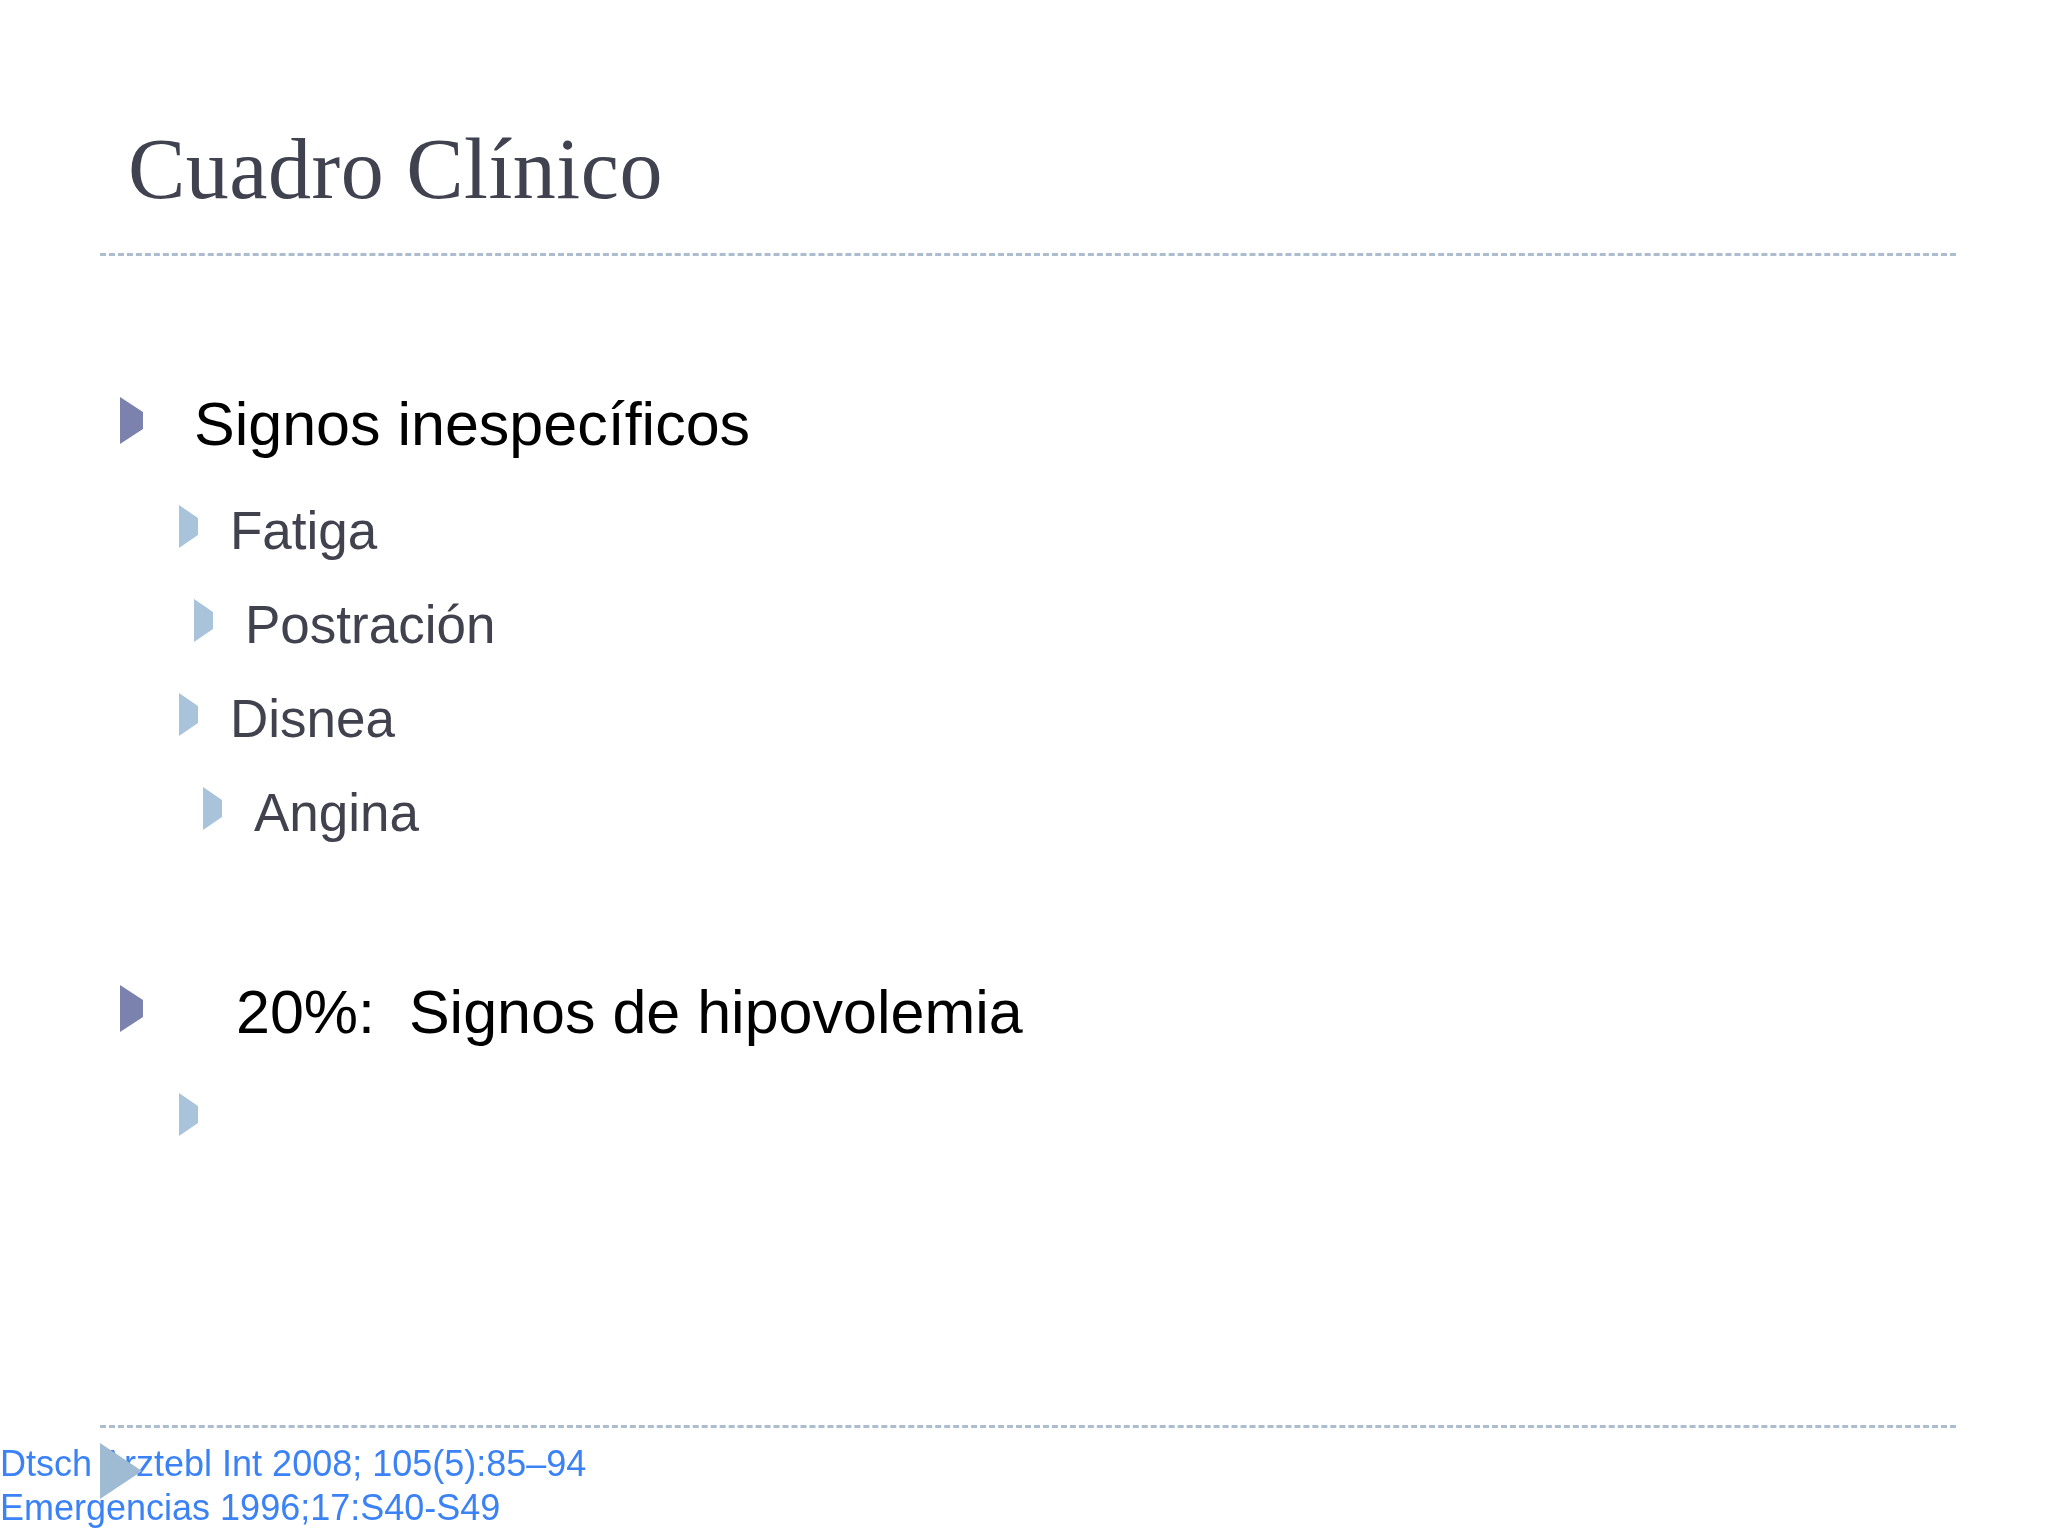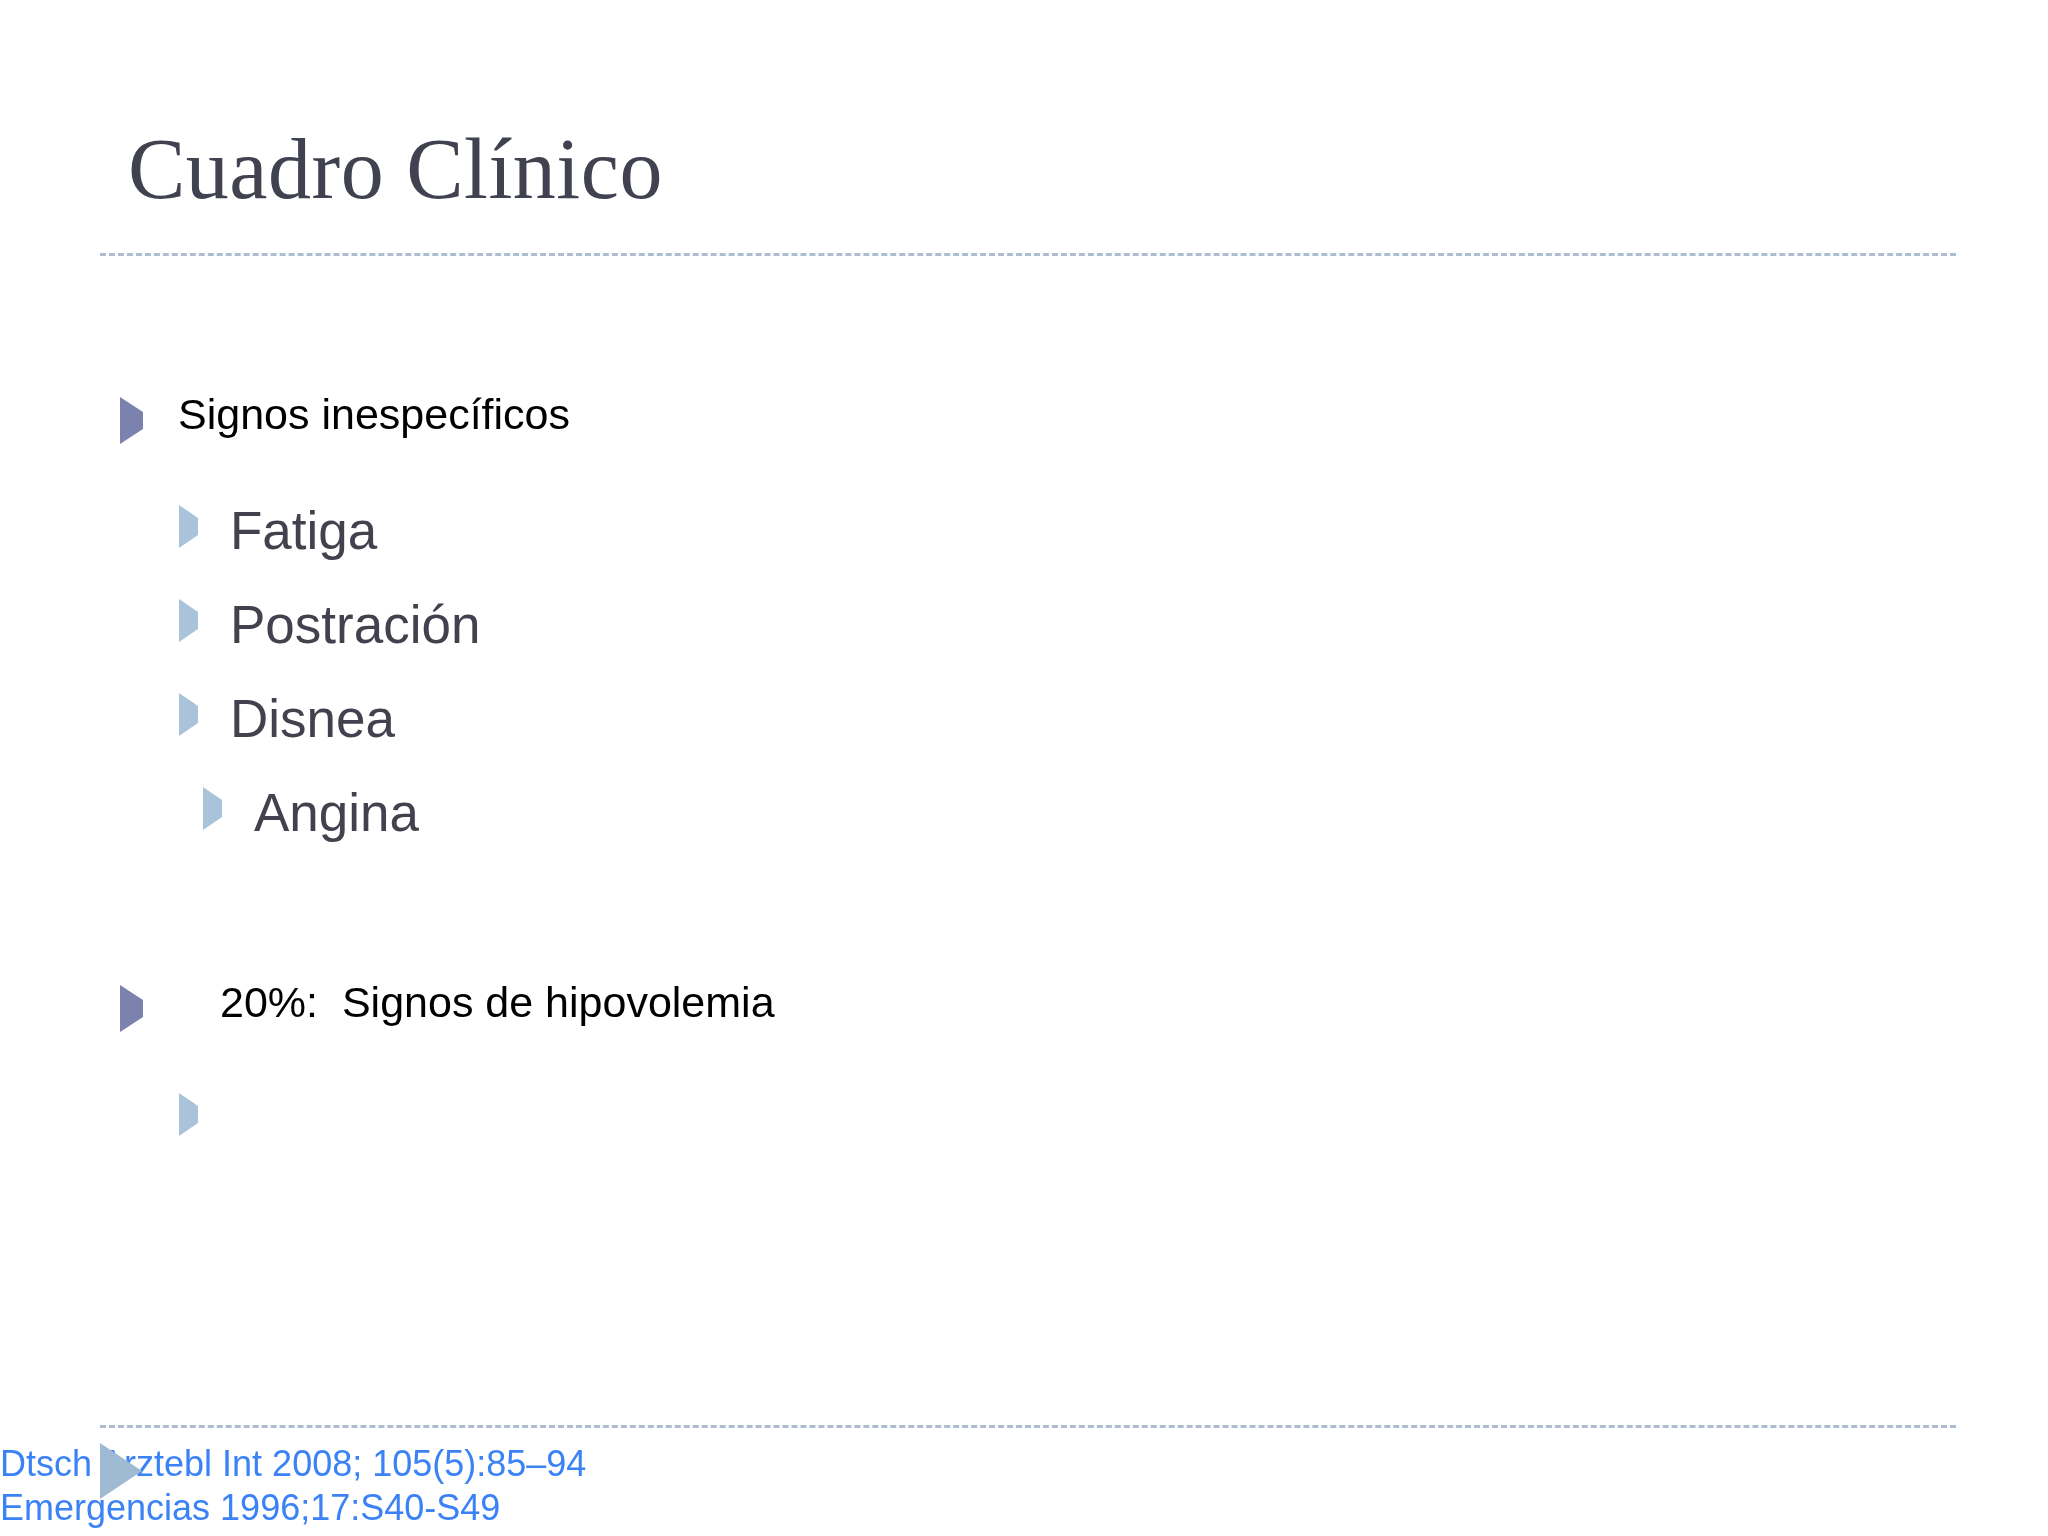--- a/index.html
+++ b/index.html
@@ -72,24 +72,25 @@
     margin-top: 22px;
     margin-right: 34px;
   }
   .lvl1 .marker .tri {
     width: 0; height: 0;
     border-top: 15px solid transparent;
     border-bottom: 15px solid transparent;
     border-left: 23px solid #7b82ad;
   }
   .lvl1 .text {
-    font-size: 43px;
+    font-size: 61px;
     line-height: 1.12;
     color: #000000;
     white-space: pre;
+    margin-left: 16px;
   }
 
   
   .lvl2 {
     left: 178px;
     width: 1560px;
     text-align: right;
   }
   .lvl2 .marker {
     flex: 0 0 auto;
@@ -105,21 +106,21 @@
   }
   .lvl2 .text {
     font-size: 53px;
     line-height: 1.18;
     color: #41424e;
   }
 
   
   #b-signos     { top: 390px;  }
   #b-fatiga     { top: 500px;  }
-  #b-postracion { top: 594px;  }
+  #b-postracion { top: 594px; margin-left: 15px;  }
   #b-disnea     { top: 688px;  }
   #b-angina     { top: 782px; padding-left: 24px;  }
   #b-hipo       { top: 978px; gap: 42px;  }
   #b-sincope    { top: 1088px; }
 
   
   .footer-citations {
     position: absolute;
     left: 0;
     top: 1442px;

